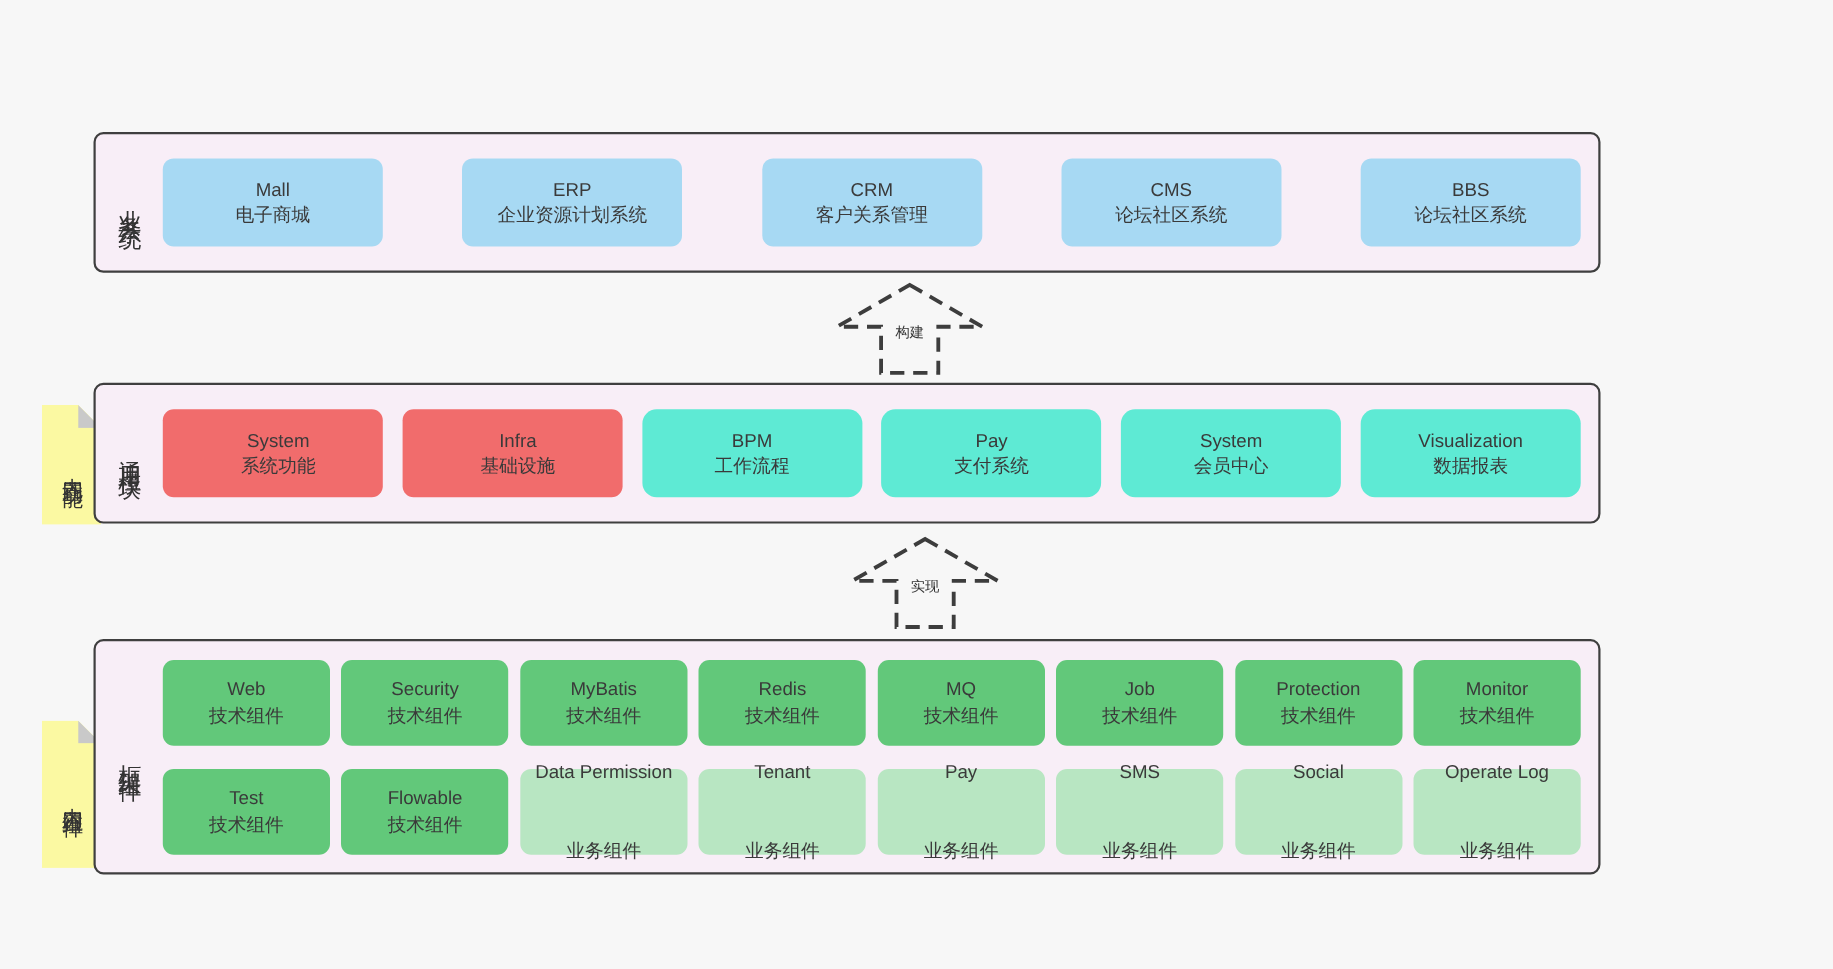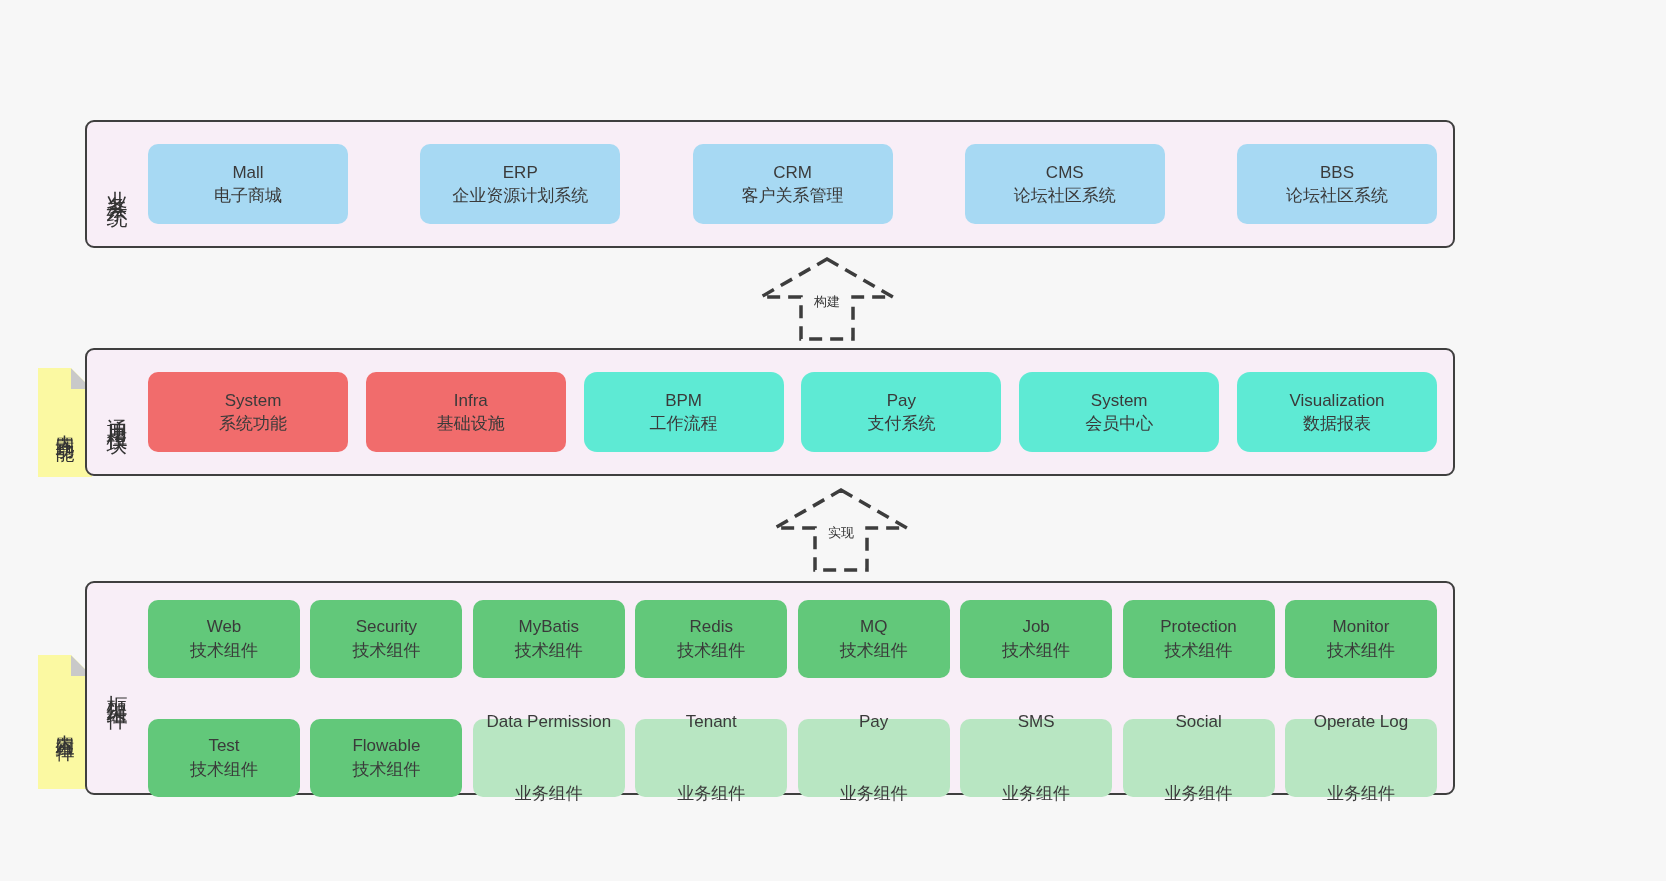--- a/index.html
+++ b/index.html
@@ -60,21 +60,21 @@
     align-items:center;
     text-align:center;
     font-size:17px;
     line-height:1.38;
     color:#3a3a3a;
     padding:4px 6px;
     box-sizing:border-box;
     height:80px;
   }
   .panel.top .box, .panel.middle .box{width:200px;}
-  .panel.bottom .box{width:152px;height:78px;margin-top:20px;}
+  .panel.bottom .box{width:152px;height:78px;}
   .box.blue{background:#a7d9f3;}
   .box.red{background:#f16c6c;padding-left:16px;}
   .box.pink{background:#5eead4;border-radius:13px;}
   .box.green{background:#62c87a;}
   .box.lightgreen{background:#b8e6c2;gap:48px;}
   
   .note{
     position:absolute;
     left:38px;width:54px;
     background:#fbf9a2;

